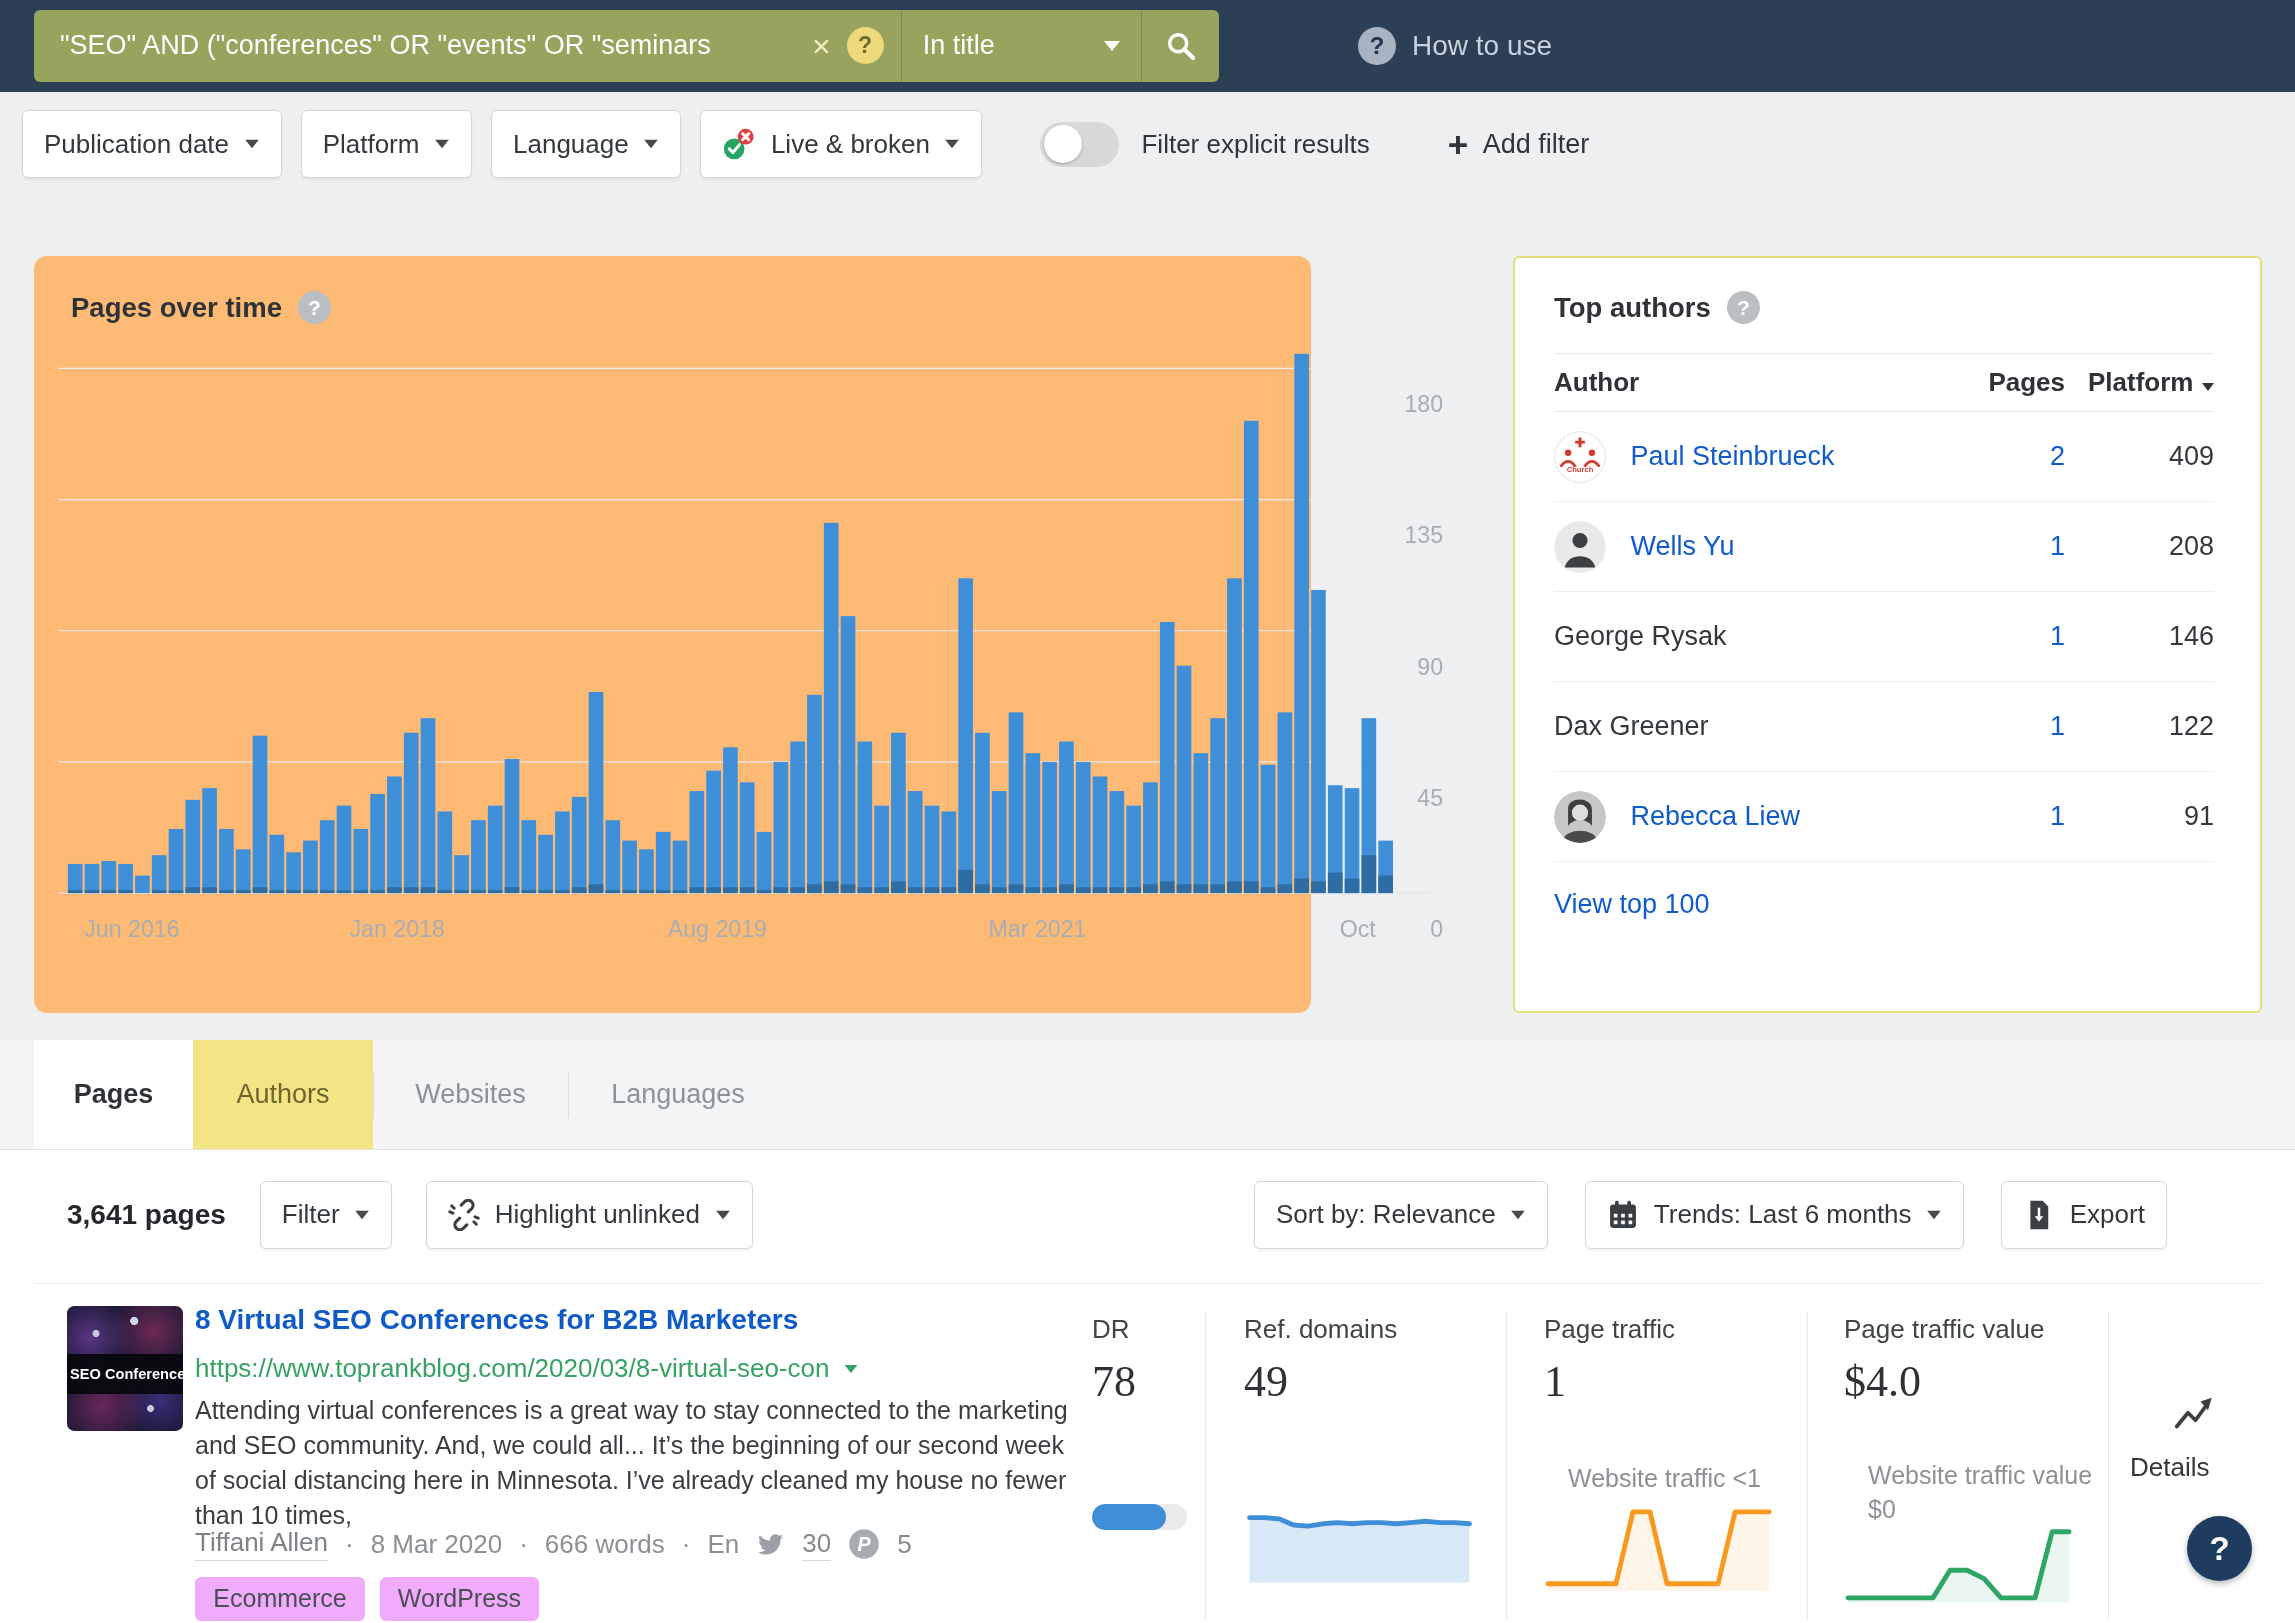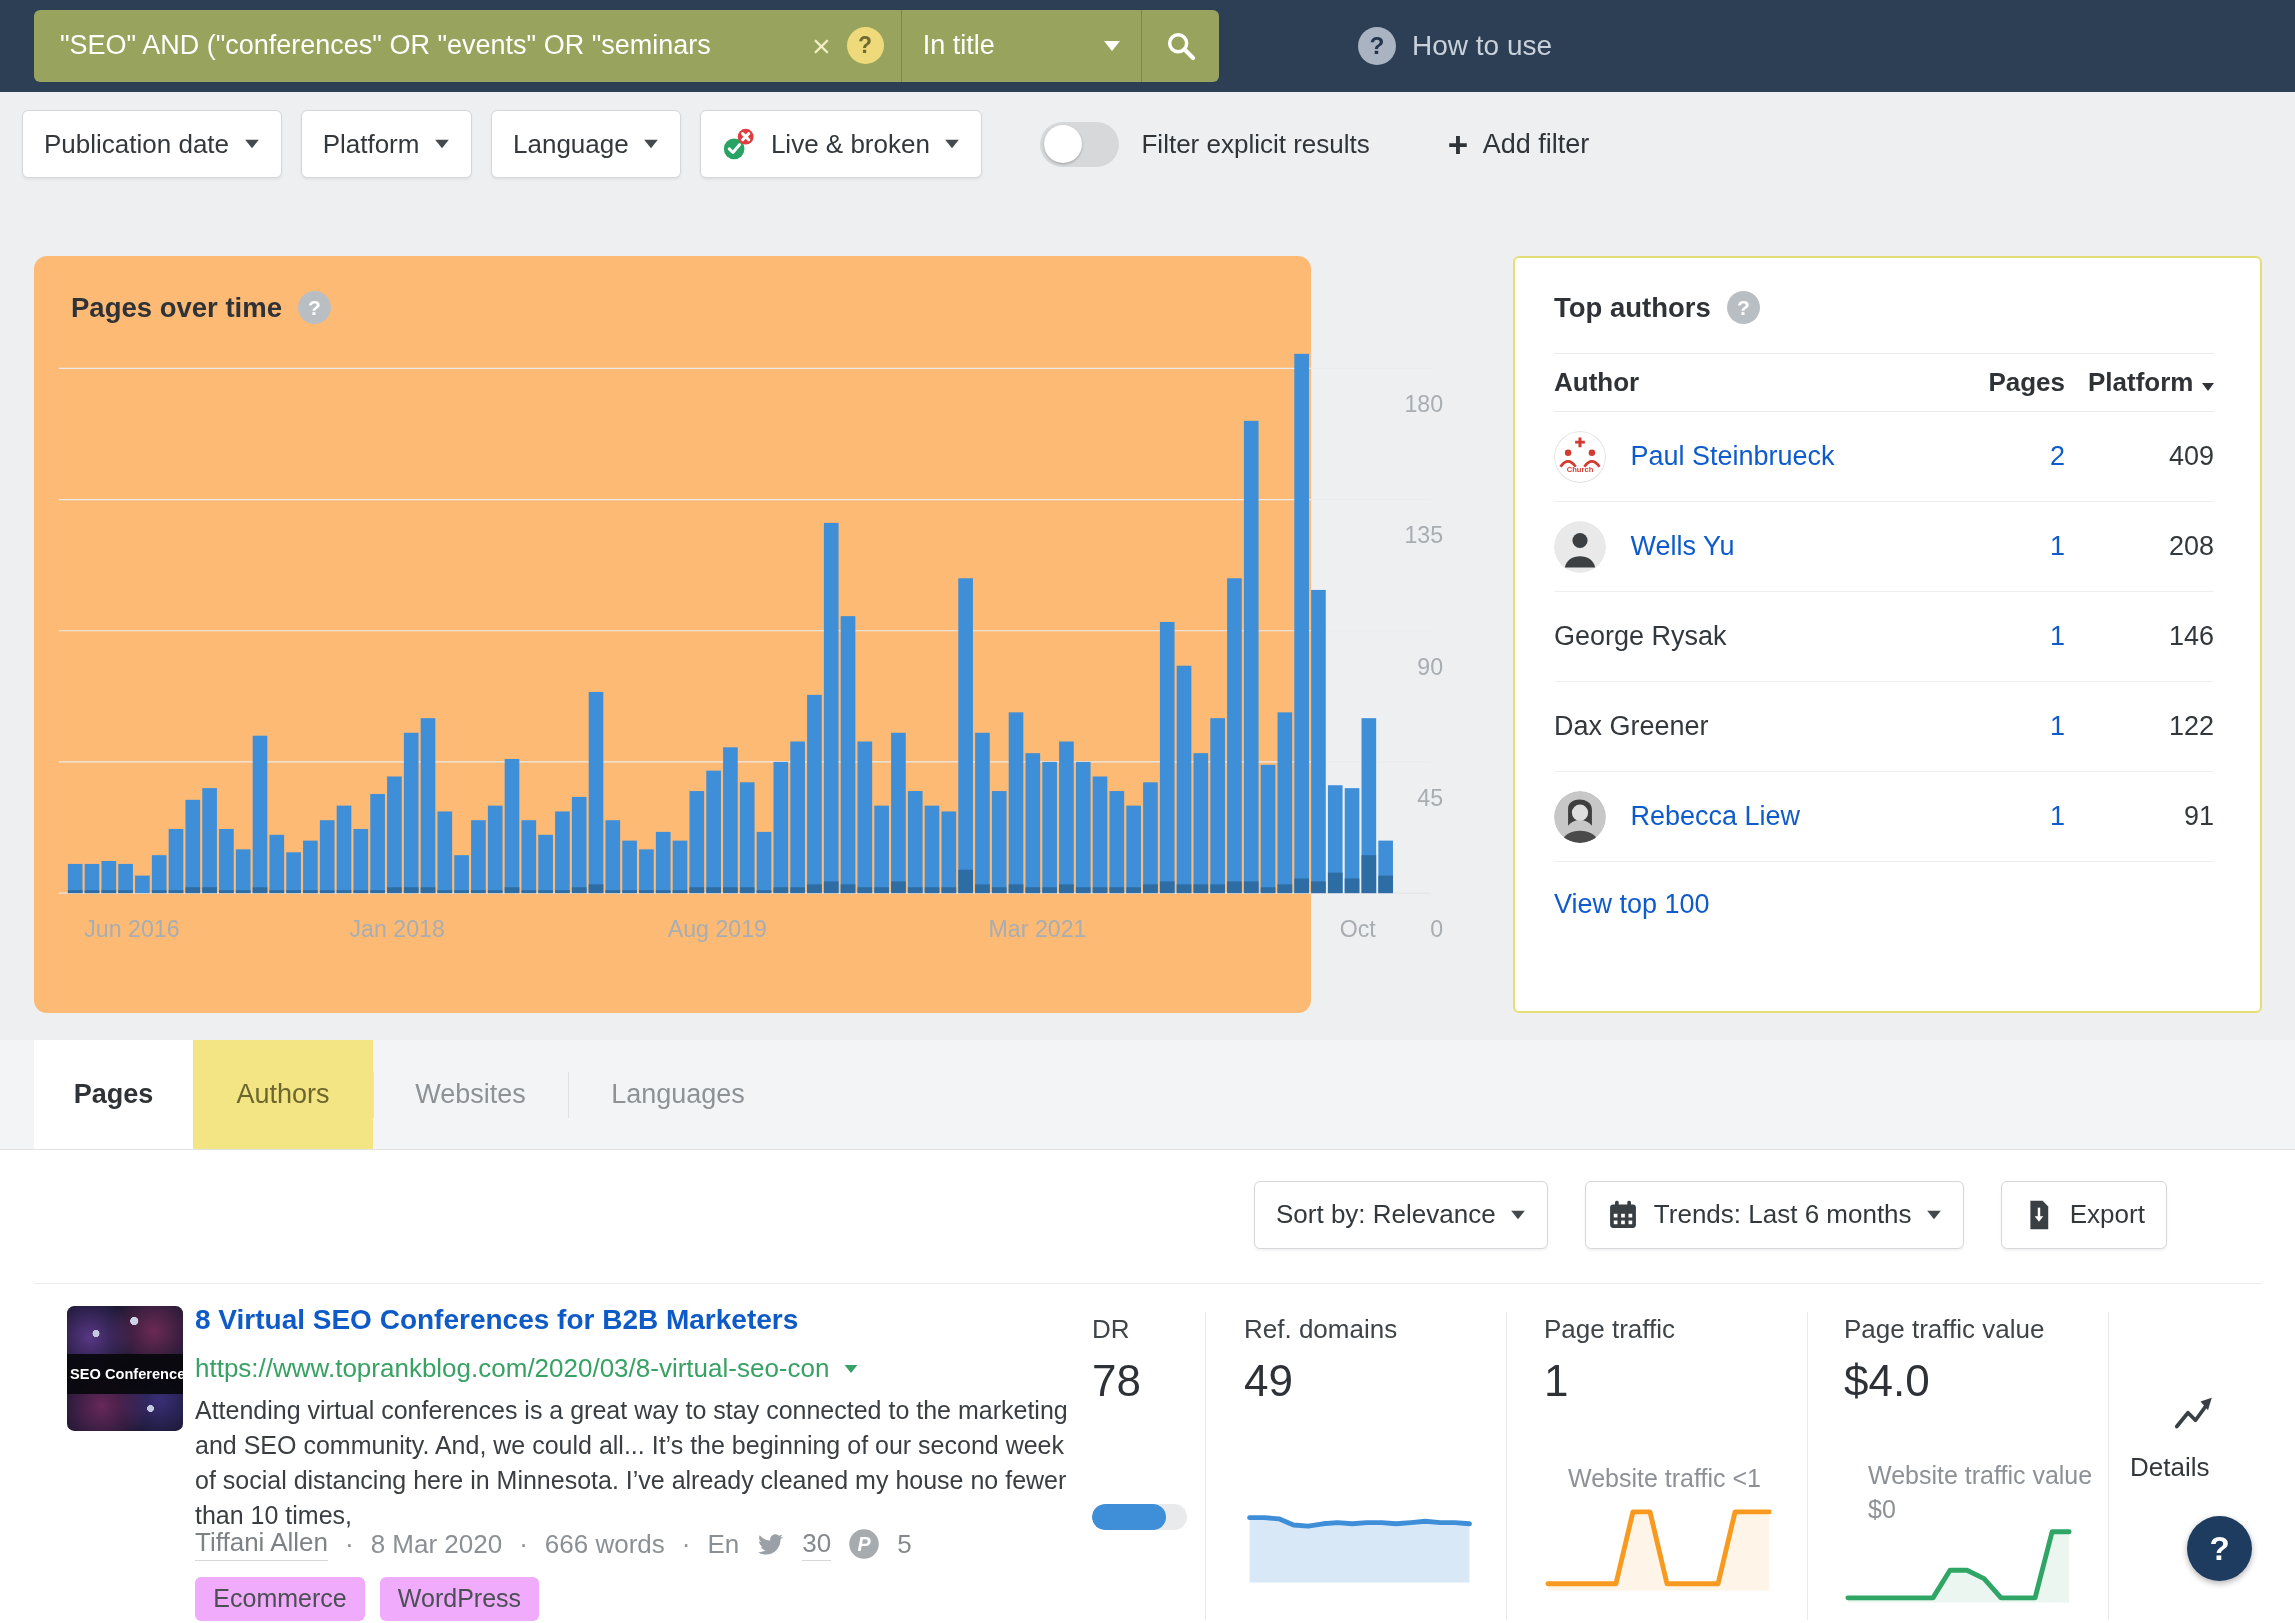--- a/index.html
+++ b/index.html
@@ -109,21 +109,21 @@
   .r-meta { position:absolute; left:195px; top:377px; display:flex; align-items:center; gap:17px; font-size:26px; color:#8b9095; }
   .author-link { color:#7d8287; border-bottom:1.8px solid #d8d8d8; padding-bottom:2.4px; cursor:pointer; }
   .meta-count { color:#85898d; border-bottom:1.8px solid #d8d8d8; padding-bottom:1.2px; cursor:pointer; }
   .meta-count2 { color:#85898d; }
   .r-tags { position:absolute; left:195px; top:427px; display:flex; gap:14.6px; }
   .tag { background:#f0abfc; border-radius:6.1px; font-size:25px; color:#4a4f53; padding:7.3px 18.3px; cursor:pointer;text-align:center; }
 
   .vdiv { position:absolute; width:1.2px; background:#e7e8ea; top:162px; height:308px; }
   .mcol { position:absolute; top:164px; }
   .m-label { font-size:26px; color:#3f4448; }
-  .m-value { font-size:44px; color:#2e3236; margin-top:11px; }
+  .m-value { font-size:44px; color:#2e3236; margin-top:11px;font-family:Liberation Serif, serif; }
   .m-sub { position:absolute; font-size:25px; color:#8d9196; line-height:34px;margin-left:24px; }
   .dr-pill { position:absolute; left:1092px; top:354px; width:95px; height:26px; border-radius:13px; background:#e9eaec; overflow:hidden; }
   .dr-fill { height:100%; background:#3e8ed8; border-radius:13px; }
   .spark { position:absolute; }
   .m-details { position:absolute; left:2130px; top:244px; width:125px; text-align:left; cursor:pointer; }
   .m-details-label { font-size:26px; color:#33373b; margin-top:18.3px; }
   .help-fab { position:absolute; left:2187px; top:366px; width:65px; height:65px; border-radius:50%;
               background:#1e3c60; color:#fff; font-size:33px; font-weight:bold;
               display:flex; align-items:center; justify-content:center; box-shadow:0 2.4px 6.1px rgba(0,0,0,0.3); cursor:pointer; }
 </style>
@@ -452,20 +452,41 @@
 
 <div class="tabsbar">
   <div class="tab tab-pages">Pages</div>
   <div class="tab tab-authors">Authors</div>
   <div class="tab tab-websites">Websites</div>
   <div class="tab tab-languages">Languages</div>
 </div>
 
 <div class="content">
 
+  <div class="tleft">
+    <span class="count">3,641 pages</span>
+    <div class="fbtn">
+      <span>Filter</span>
+      <span class="caret"></span>
+    </div>
+    <div class="fbtn">
+      <svg width="32" height="32" viewBox="0 0 52 52">
+        <g stroke="#3a3f44" stroke-width="5" fill="none" stroke-linecap="round">
+          <path d="M19 31 L13 37 A8 8 0 0 0 24.5 48 L30.5 42"></path>
+          <path d="M33 21 L39 15 A8 8 0 0 0 27.5 4 L21.5 10"></path>
+          <path d="M8 23 L3 21"></path>
+            <path d="M10 15 L6 11"></path>
+          <path d="M44 29 L49 31"></path>
+            <path d="M42 37 L46 41"></path>
+        </g>
+      </svg>
+      <span>Highlight unlinked</span>
+      <span class="caret"></span>
+    </div>
+  </div>
 
   <div class="tright">
     <div class="fbtn">
       <span>Sort by: Relevance</span>
       <span class="caret"></span>
     </div>
     <div class="fbtn">
       <svg width="32" height="32" viewBox="0 0 52 52">
         <rect x="5" y="9" width="42" height="38" rx="5" fill="#3a3f44"></rect>
         <rect x="13" y="3" width="6" height="11" rx="2.5" fill="#3a3f44"></rect>

